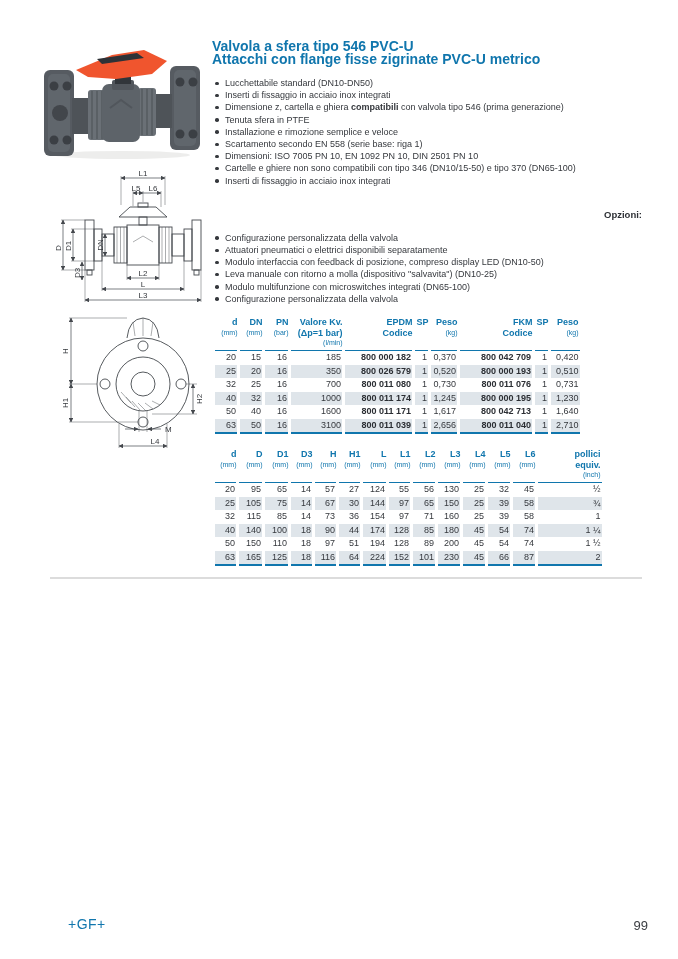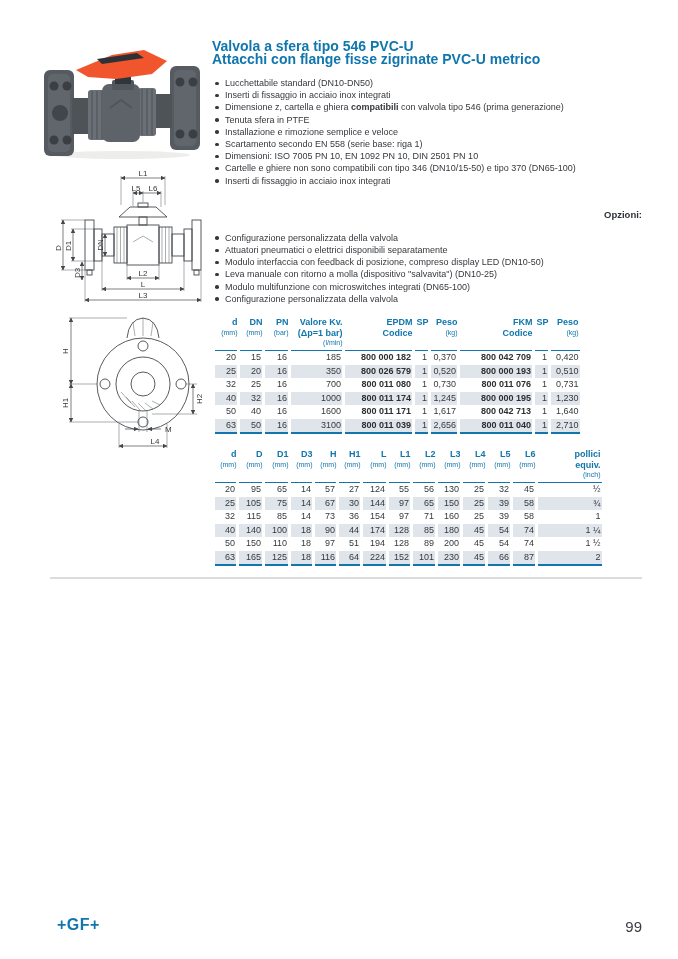--- a/index.html
+++ b/index.html
@@ -35,23 +35,23 @@
   #dim-table   { width:388px; margin-top:15px; }
   th { vertical-align:top; text-align:right; padding:0 1px 3px 0; border-bottom:1.5px solid #1076ad; }
   .h-label { font-size:9px; font-weight:bold; color:#1076ad; line-height:10.5px; white-space:nowrap; }
   .h-unit  { font-size:7px; font-weight:normal; color:#1076ad; line-height:9px; white-space:nowrap; }
   td { font-size:9px; text-align:right; padding:2px 1px 2px 0; line-height:9.5px;
        border-left:3px solid #ffffff; white-space:nowrap; overflow:hidden; }
   tr.striped td { background:#dfe5ea; }
   td.bold-cell { font-weight:bold; color:#2b2e33; }
   
   .divider { position:absolute; left:50px; top:577px; width:592px; height:2px; background:#dcdcdc; }
-  .brand { position:absolute; left:57px; top:916px; font-size:16px; font-weight:bold;
+  .brand { position:absolute; left:68px; top:916px; font-size:14px; font-weight:normal;
            color:#1076ad; letter-spacing:0.5px; }
-  .page-num { position:absolute; right:36px; top:918px; font-size:15px; color:#3a3d42; }
+  .page-num { position:absolute; right:30px; top:918px; font-size:13px; color:#3a3d42; }
 </style>
 </head>
 <body>
 
 <div class="page">
 
   <div class="photo">
     <svg viewBox="0 0 165 132" width="165" height="132">
       <ellipse cx="82" cy="127" rx="68" ry="4" fill="#ededec"></ellipse>
 

